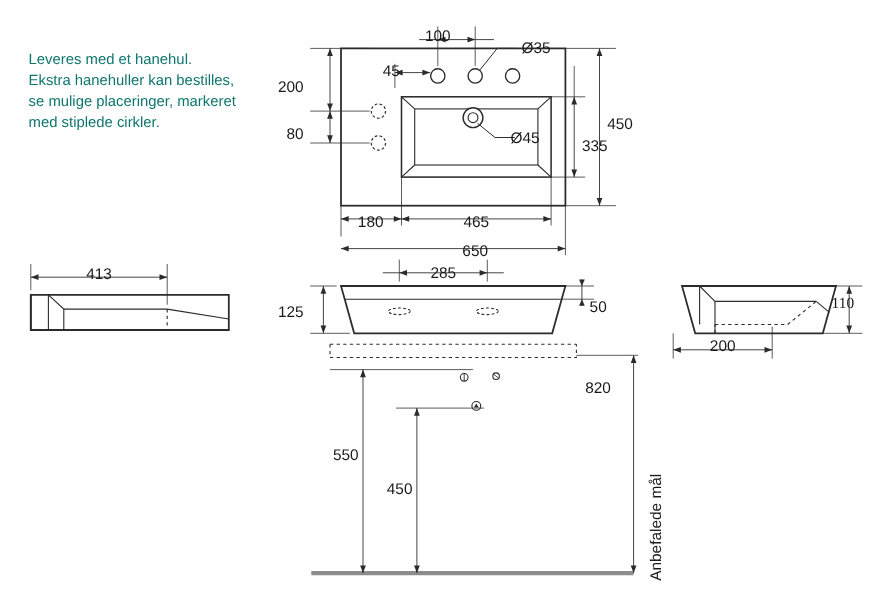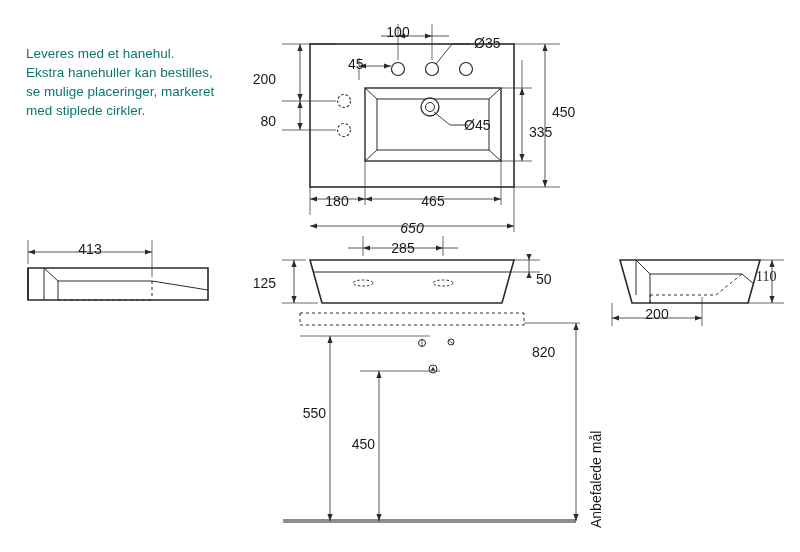--- a/index.html
+++ b/index.html
@@ -227,21 +227,21 @@
   <div class="dim" style="left:276px; top:71px; transform:translateX(-100%);">200</div>
   <div class="dim" style="left:276px; top:113px; transform:translateX(-100%);">80</div>
 
   <div class="dim" style="left:464px; top:117px;">Ø45</div>
 
   <div class="dim" style="left:552px; top:104px;">450</div>
   <div class="dim" style="left:529px; top:124px;">335</div>
 
   <div class="dim" style="left:337px; top:193px; transform:translateX(-50%);">180</div>
   <div class="dim" style="left:433px; top:193px; transform:translateX(-50%);">465</div>
-  <div class="dim" style="left:412px; top:220px; transform:translateX(-50%);font-style:italic;">650</div>
+  <div class="dim" style="left:432px; top:220px; transform:translateX(-50%);">650</div>
 
   <div class="dim" style="left:90px; top:241px; transform:translateX(-50%);">413</div>
 
   <div class="dim" style="left:403px; top:240px; transform:translateX(-50%);">285</div>
   <div class="dim" style="left:276px; top:275px; transform:translateX(-100%);">125</div>
   <div class="dim" style="left:536px; top:271px;">50</div>
 
   <div class="dim" style="left:756px; top:269px;font-family:Liberation Serif, serif;">110</div>
   <div class="dim" style="left:657px; top:306px; transform:translateX(-50%);">200</div>
 

